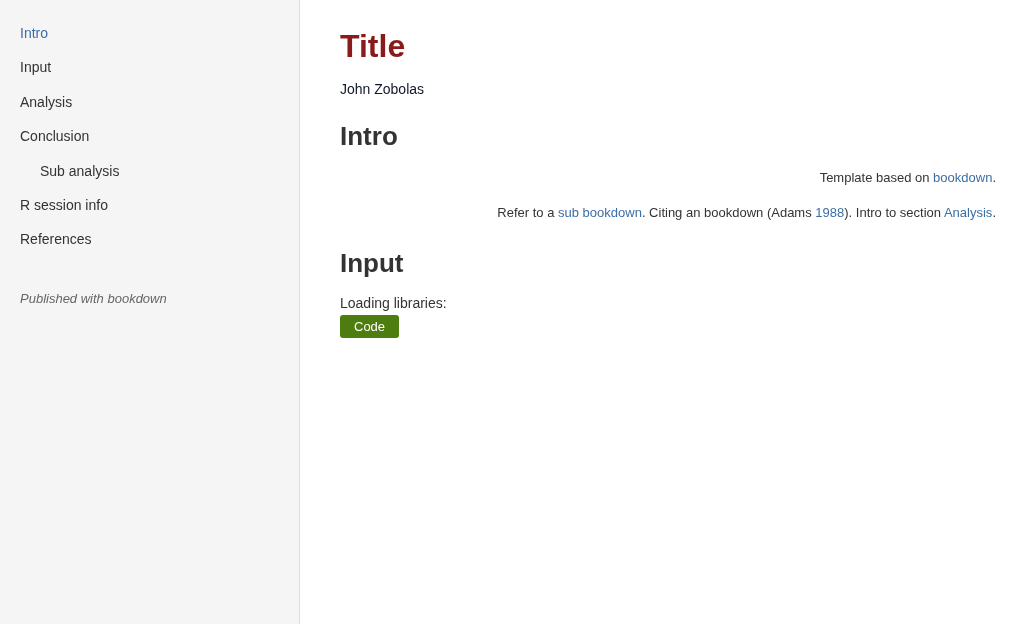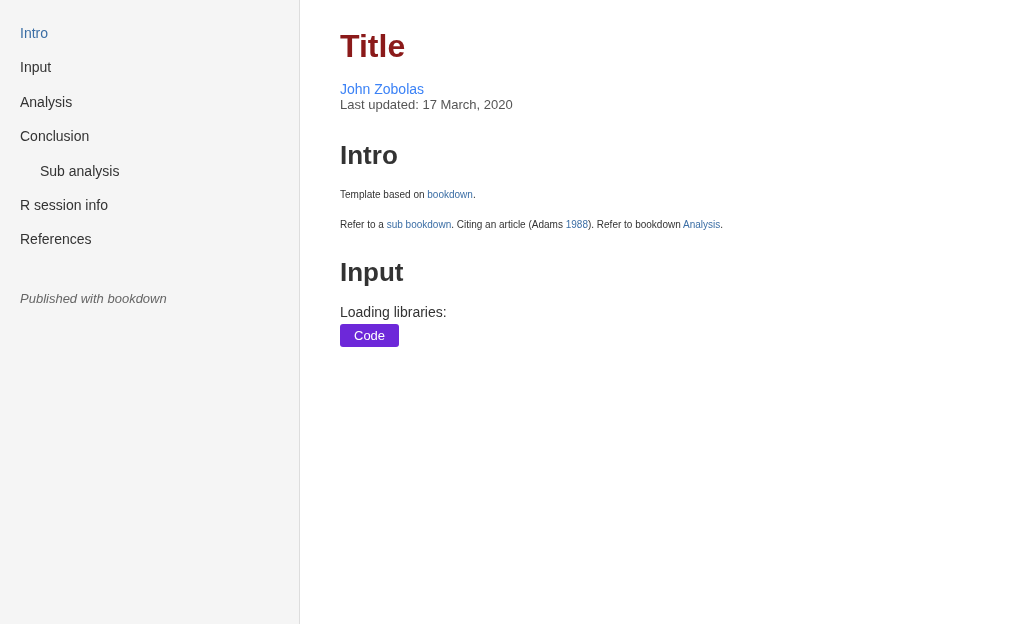--- a/index.html
+++ b/index.html
@@ -79,59 +79,61 @@
 
     .doc-title {
       font-size: 32px;
       font-weight: bold;
       color: #8b1a1a;
       margin-bottom: 16px;
       margin-top: 8px;
     }
 
     .doc-author {
-      color: #3b82f6;
+      color: #0f172a;
       font-size: 14px;
+      margin-bottom: 8px;
     }
 
     .doc-date {
       color: #555;
       font-size: 13px;
       margin-bottom: 28px;
     }
 
     .section-heading {
       font-size: 26px;
       font-weight: bold;
       color: #333;
       margin-bottom: 16px;
       margin-top: 8px;
       border-bottom: none;
     }
 
     .paragraph {
       margin-bottom: 14px;
       line-height: 1.6;
-      font-size: 10px;
+      font-size: 13px;
       color: #333;
+      text-align: right;
     }
 
     .link {
       color: #3b6ea5;
       text-decoration: none;
     }
 
     .section-block {
       margin-bottom: 24px;
     }
 
     .code-button {
       display: inline-block;
       padding: 4px 14px;
-      background: #6d28d9;
+      background: #4d7c0f;
       color: #fff;
       font-size: 13px;
       border: none;
       border-radius: 3px;
       cursor: pointer;
       margin-top: 4px;
     }
 
     .loading-text {
       margin-bottom: 0;
@@ -151,30 +153,29 @@
   <a class="sidebar-item">R session info</a>
   <a class="sidebar-item">References</a>
   <div class="sidebar-footer">Published with bookdown</div>
 </nav>
 
 <main id="main">
 
   <div class="section-block">
     <h1 class="doc-title">Title</h1>
     <div class="doc-author">John Zobolas</div>
-    <div class="doc-date">Last updated: 17 March, 2020</div>
   </div>
 
   <div class="section-block">
     <h2 class="section-heading">Intro</h2>
     <p class="paragraph">
       <span>Template based on </span><a class="link">bookdown</a><span>.</span>
     </p>
     <p class="paragraph">
-      <span>Refer to a </span><a class="link">sub bookdown</a><span>. Citing an article (Adams </span><a class="link">1988</a><span>). Refer to bookdown </span><a class="link">Analysis</a><span>.</span>
+      <span>Refer to a </span><a class="link">sub bookdown</a><span>. Citing an bookdown (Adams </span><a class="link">1988</a><span>). Intro to section </span><a class="link">Analysis</a><span>.</span>
     </p>
   </div>
 
   <div class="section-block">
     <h2 class="section-heading">Input</h2>
     <p class="loading-text">Loading libraries:</p>
     <button class="code-button">Code</button>
   </div>
 
 </main>

